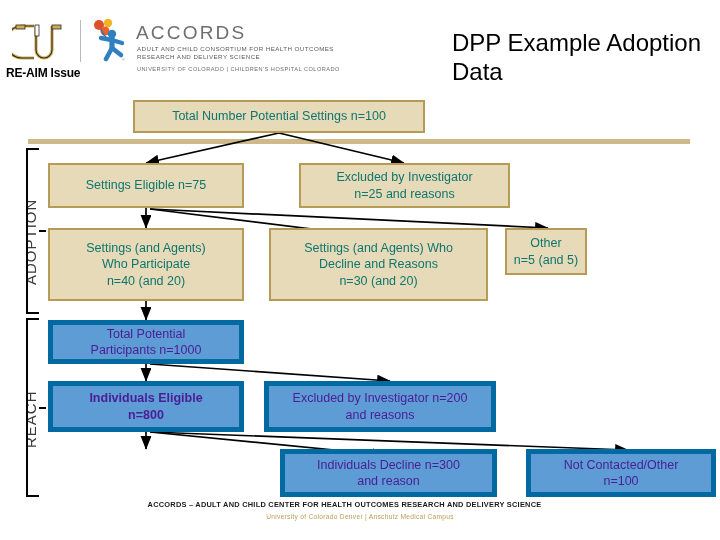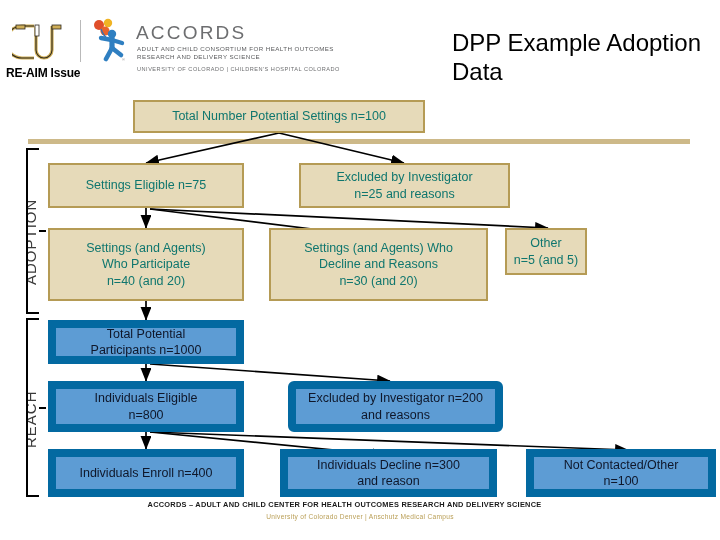--- a/index.html
+++ b/index.html
@@ -61,21 +61,21 @@
   .box{
     position:absolute;
     box-sizing:border-box;
     display:flex;align-items:center;justify-content:center;
     text-align:center;
     font-size:12.5px;line-height:16.5px;
     color:#2b2b2b;
     padding:2px 4px;
   }
   .box.tan{background:#e6dab9;border:2px solid #b59b55;color:#0f766e;}
-  .box.blue{background:#5d9cd4;border:8px solid #0369a1;color:#0f172a;}
+  .box.blue{background:#5d9cd4;border:5px solid #0369a1;color:#4c1d95;}
 
   
   svg.wires{position:absolute;left:0;top:0;width:720px;height:540px;pointer-events:none;}
 
   
   .foot1{
     position:absolute;left:0;top:500px;width:689px;text-align:center;
     font-size:7.4px;font-weight:bold;color:#1a1a1a;letter-spacing:.25px;
     font-variant:small-caps;
   }
@@ -175,25 +175,24 @@
   <div class="box tan" style="left:299px;top:163px;width:211px;height:45px;">Excluded by Investigator<br>n=25 and reasons</div>
 
   <div class="box tan" style="left:48px;top:228px;width:196px;height:73px;">Settings (and Agents)<br>Who Participate<br>n=40 (and 20)</div>
 
   <div class="box tan" style="left:269px;top:228px;width:219px;height:73px;">Settings (and Agents) Who<br>Decline and Reasons<br>n=30 (and 20)</div>
 
   <div class="box tan" style="left:505px;top:228px;width:82px;height:47px;">Other<br>n=5 (and 5)</div>
 
   <div class="box blue" style="left:48px;top:320px;width:196px;height:44px;">Total Potential<br>Participants n=1000</div>
 
-  <div class="box blue" style="left:48px;top:381px;width:196px;height:51px;">Individuals Eligible<br>n=800</div>
+  <div class="box blue" style="left:48px;top:381px;width:196px;height:51px;font-weight:bold;">Individuals Eligible<br>n=800</div>
 
-  <div class="box blue" style="left:288px;top:381px;width:215px;height:51px;border-radius:6px;">Excluded by Investigator n=200<br>and reasons</div>
+  <div class="box blue" style="left:264px;top:381px;width:232px;height:51px;">Excluded by Investigator n=200<br>and reasons</div>
 
-  <div class="box blue" style="left:48px;top:449px;width:196px;height:48px;">Individuals Enroll n=400</div>
 
   <div class="box blue" style="left:280px;top:449px;width:217px;height:48px;">Individuals Decline n=300<br>and reason</div>
 
   <div class="box blue" style="left:526px;top:449px;width:190px;height:48px;">Not Contacted/Other<br>n=100</div>
 
   <div class="foot1">ACCORDS – ADULT AND CHILD CENTER FOR HEALTH OUTCOMES RESEARCH AND DELIVERY SCIENCE</div>
   <div class="foot2">University of Colorado Denver | Anschutz Medical Campus</div>
 
 </div>
 

